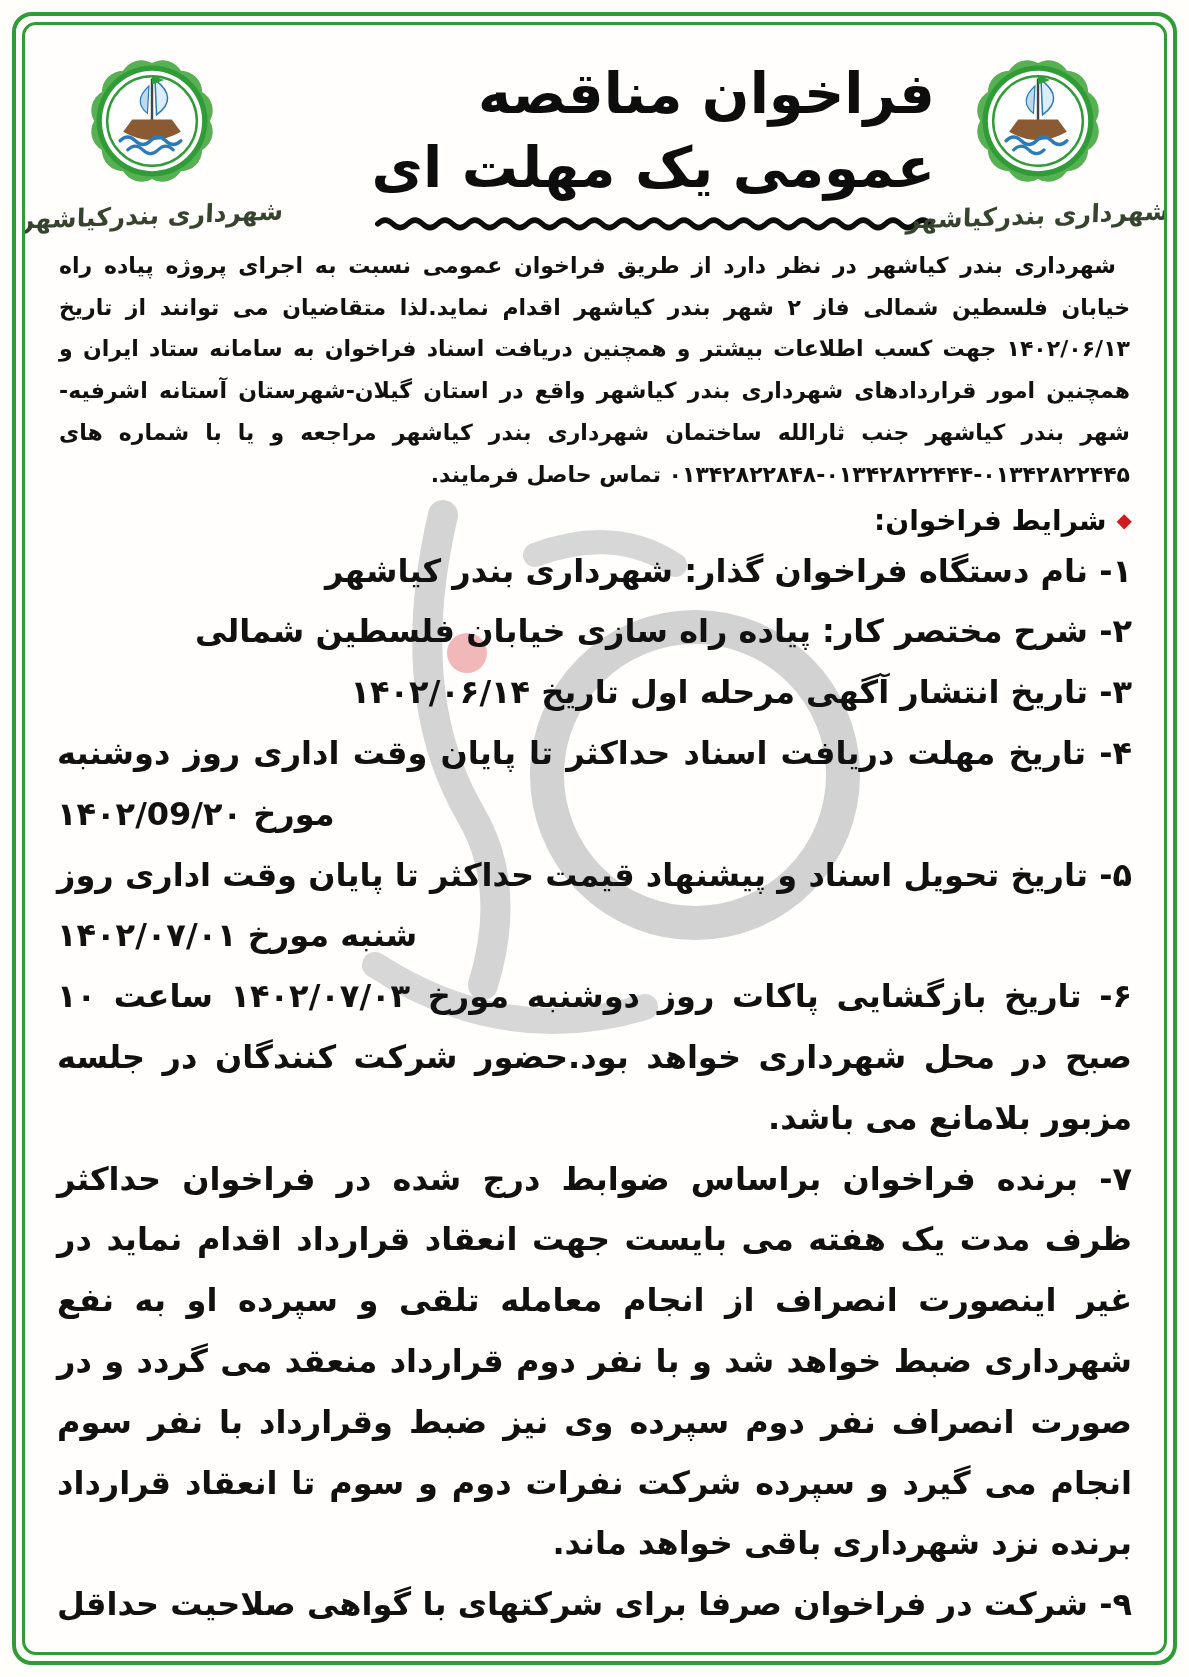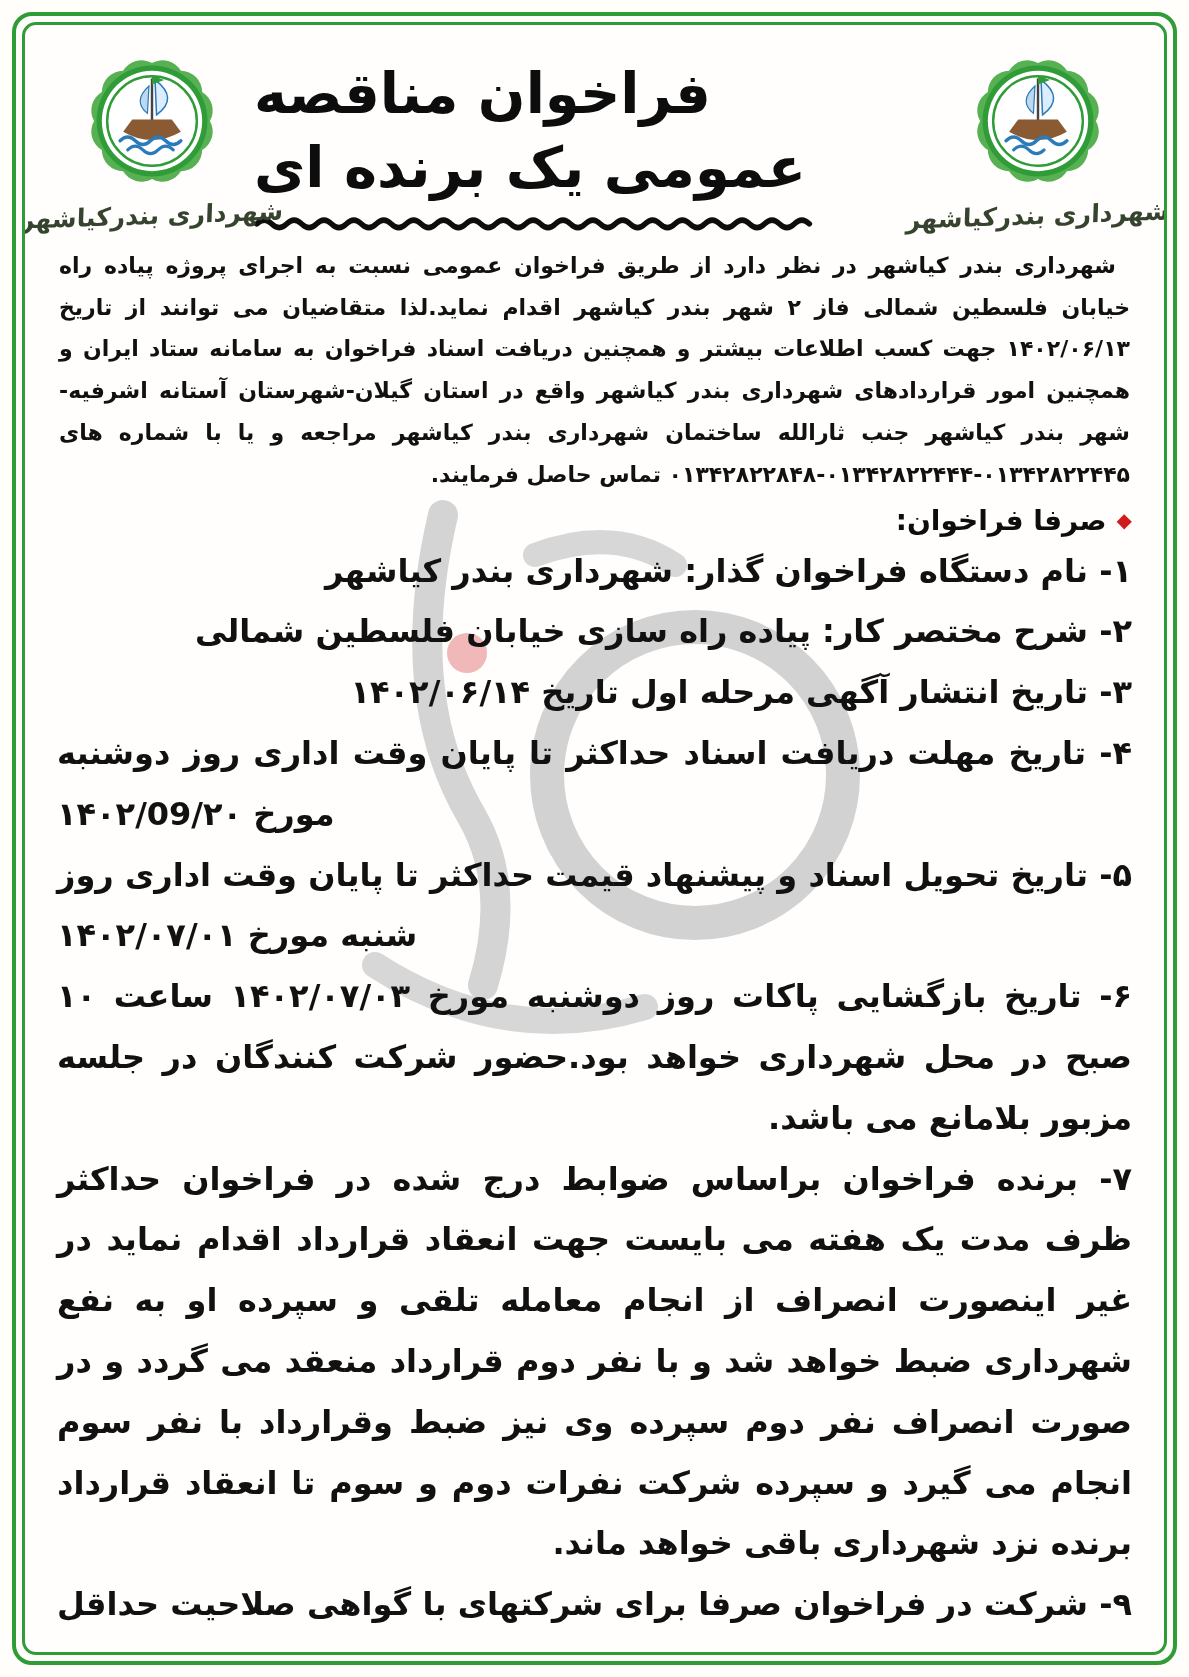--- a/index.html
+++ b/index.html
@@ -35,21 +35,21 @@
     padding: 20px 24px 0;
   }
   .logo { width: 205px; display: flex; flex-direction: column; align-items: center; gap: 4px; }
   .emblem { width: 152px; height: 152px; }
   .logo-caption {
     font-weight: bold; font-size: 25px; color: #35432f;
     transform: rotate(-2deg) skewX(-4deg);
     white-space: nowrap; letter-spacing: -1px;
   }
 
-  .title-block { flex: 1; text-align: left; padding-top: 12px; }
+  .title-block { flex: 1; text-align: right; padding-top: 12px; }
   .title-line { font-size: 56px; font-weight: bold; color: #0d0d0d; line-height: 1.32; }
   .wavy { margin-top: 8px; }
 
   .content {
     position: relative; z-index: 1;
     flex: 1;
     padding: 4px 30px 0;
     direction: rtl;
   }
   .intro {
@@ -113,21 +113,21 @@
             <path d="M50 20 l8 3 -8 3 z" fill="#2f9c37"></path>
             <path d="M31 57 Q50 68 69 57 L63 49 L37 49 Z" fill="#8a5a33"></path>
             <path d="M29 63 q5 -5 10 0 t10 0 t10 0 t10 0" stroke="#2b7bb9" stroke-width="2.2" fill="none" stroke-linecap="round"></path>
             <path d="M34 69 q5 -5 10 0 t10 0 t10 0" stroke="#2b7bb9" stroke-width="2" fill="none" stroke-linecap="round"></path>
           </svg>
           <div class="logo-caption">شهرداری بندرکیاشهر</div>
         </div>
 
         <div class="title-block">
           <div class="title-line">فراخوان مناقصه</div>
-          <div class="title-line">عمومی یک برنده ای</div>
+          <div class="title-line">عمومی یک مهلت ای</div>
           <svg class="wavy" width="560" height="18" viewBox="0 0 600 18">
             <path d="M3 11 Q11 3 19 11 T35 11 T51 11 T67 11 T83 11 T99 11 T115 11 T131 11 T147 11 T163 11 T179 11 T195 11 T211 11 T227 11 T243 11 T259 11 T275 11 T291 11 T307 11 T323 11 T339 11 T355 11 T371 11 T387 11 T403 11 T419 11 T435 11 T451 11 T467 11 T483 11 T499 11 T515 11 T531 11 T547 11 T563 11 T579 11 T595 11" fill="none" stroke="#0d0d0d" stroke-width="6" stroke-linecap="round"></path>
           </svg>
         </div>
 
         <div class="logo">
           <svg class="emblem" viewBox="0 0 100 100">
             <g fill="#57b052">
               <rect x="17" y="17" width="66" height="66" rx="14"></rect>
               <rect x="17" y="17" width="66" height="66" rx="14" transform="rotate(30 50 50)"></rect>
@@ -151,21 +151,21 @@
           </svg>
           <div class="logo-caption">شهرداری بندرکیاشهر</div>
         </div>
       </div>
 
       <div class="content">
         <p class="intro">شهرداری بندر کیاشهر در نظر دارد از طریق فراخوان عمومی نسبت به اجرای پروژه پیاده راه خیابان فلسطین شمالی فاز ۲ شهر بندر کیاشهر اقدام نماید.لذا متقاضیان می توانند از تاریخ ۱۴۰۲/۰۶/۱۳ جهت کسب اطلاعات بیشتر و همچنین دریافت اسناد فراخوان به سامانه ستاد ایران و همچنین امور قراردادهای شهرداری بندر کیاشهر واقع در استان گیلان-شهرستان آستانه اشرفیه-شهر بندر کیاشهر جنب ثارالله ساختمان شهرداری بندر کیاشهر مراجعه و یا با شماره های ۰۱۳۴۲۸۲۲۴۴۵-۰۱۳۴۲۸۲۲۴۴۴-۰۱۳۴۲۸۲۲۸۴۸ تماس حاصل فرمایند.</p>
 
         <div class="cond-heading">
           <span class="diamond">◆</span>
-          <span>صرفا فراخوان:</span>
+          <span>شرایط فراخوان:</span>
         </div>
 
         <ul class="conditions">
           <li>۱- نام دستگاه فراخوان گذار: شهرداری بندر کیاشهر</li>
           <li>۲- شرح مختصر کار: پیاده راه سازی خیابان فلسطین شمالی</li>
           <li>۳- تاریخ انتشار آگهی مرحله اول تاریخ ۱۴۰۲/۰۶/۱۴</li>
           <li class="flush-left">۴- تاریخ مهلت دریافت اسناد حداکثر تا پایان وقت اداری روز دوشنبه مورخ ۱۴۰۲/09/۲۰</li>
           <li class="flush-left">۵- تاریخ تحویل اسناد و پیشنهاد قیمت حداکثر تا پایان وقت اداری روز شنبه مورخ ۱۴۰۲/۰۷/۰۱</li>
           <li>۶- تاریخ بازگشایی پاکات روز دوشنبه مورخ ۱۴۰۲/۰۷/۰۳ ساعت ۱۰ صبح در محل شهرداری خواهد بود.حضور شرکت کنندگان در جلسه مزبور بلامانع می باشد.</li>
           <li>۷- برنده فراخوان براساس ضوابط درج شده در فراخوان حداکثر ظرف مدت یک هفته می بایست جهت انعقاد قرارداد اقدام نماید در غیر اینصورت انصراف از انجام معامله تلقی و سپرده او به نفع شهرداری ضبط خواهد شد و با نفر دوم قرارداد منعقد می گردد و در صورت انصراف نفر دوم سپرده وی نیز ضبط وقرارداد با نفر سوم انجام می گیرد و سپرده شرکت نفرات دوم و سوم تا انعقاد قرارداد برنده نزد شهرداری باقی خواهد ماند.</li>

